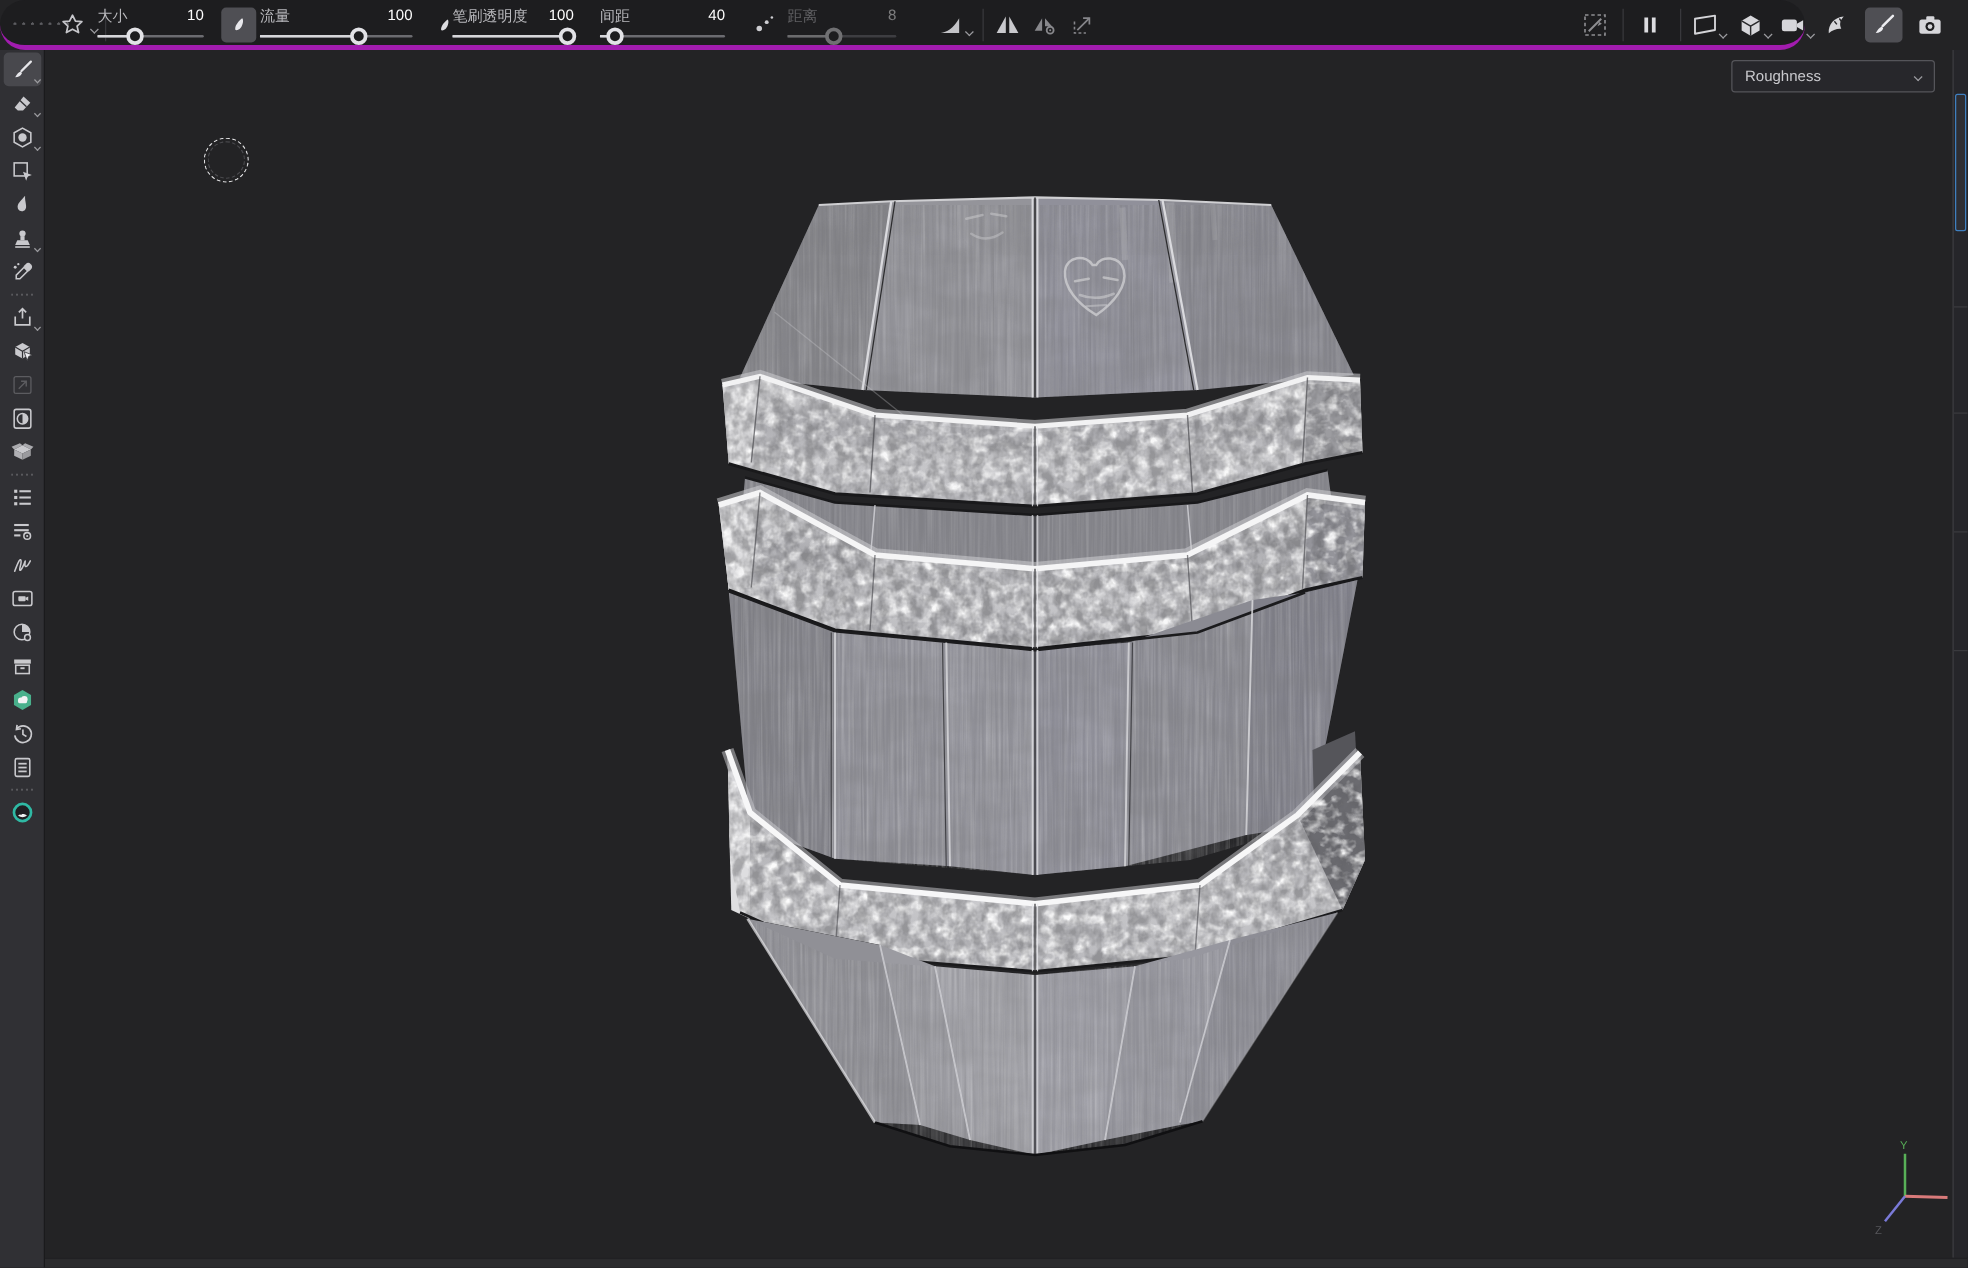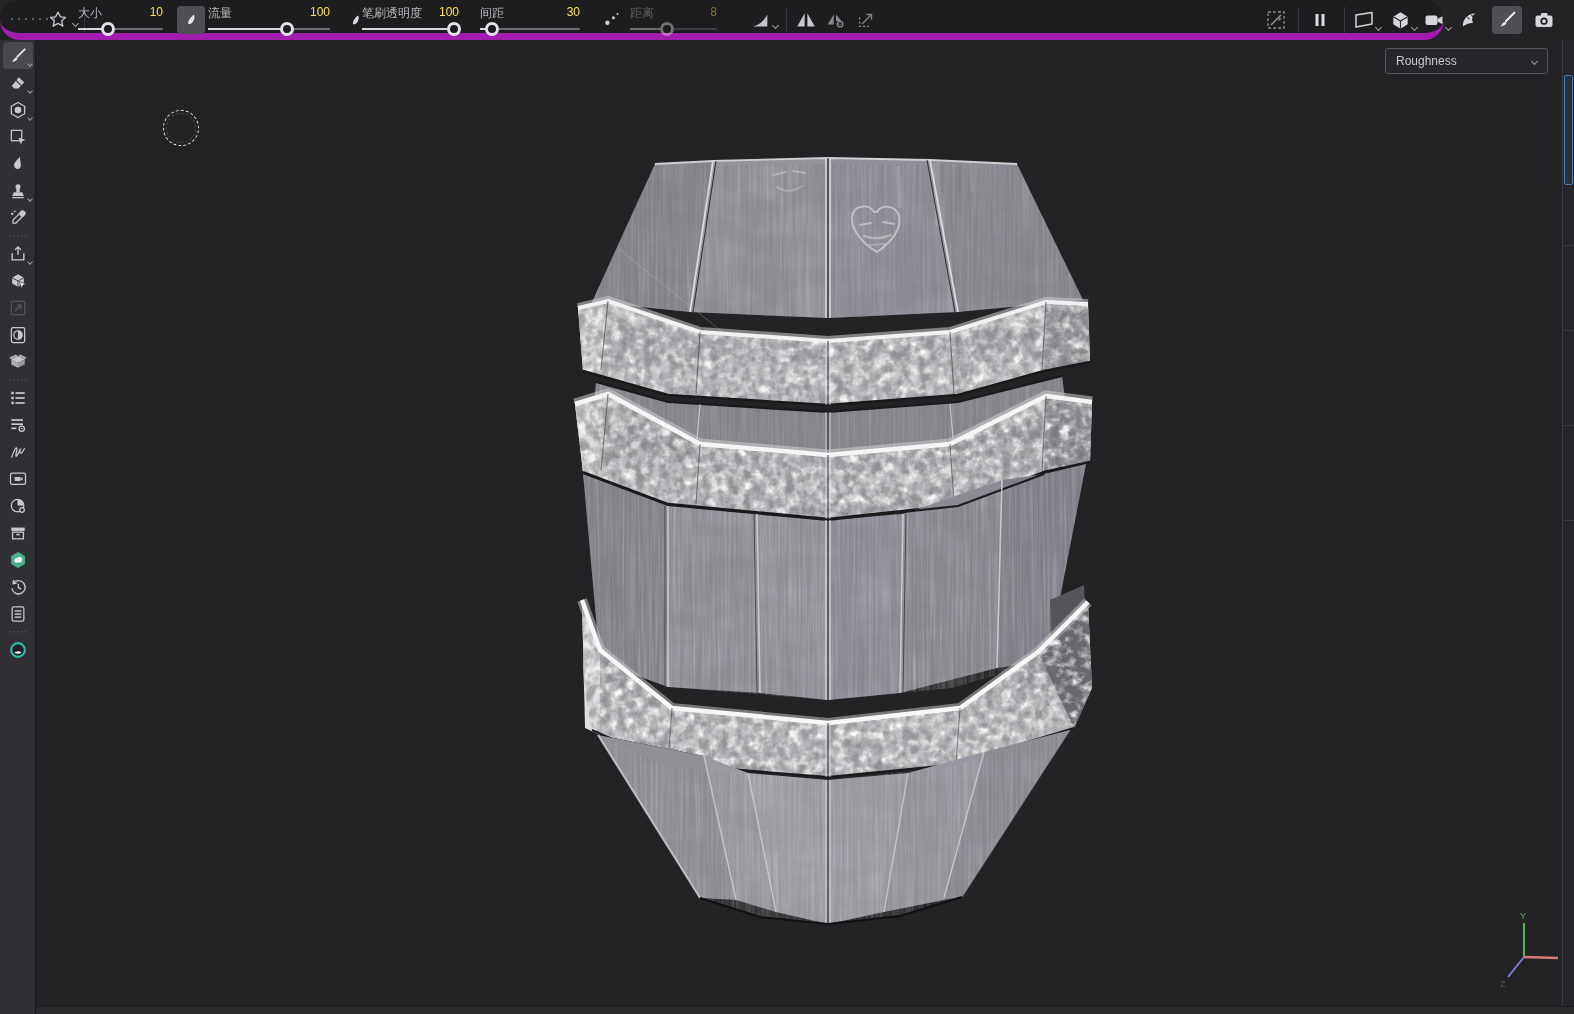--- a/index.html
+++ b/index.html
@@ -1,37 +1,37 @@
 <!DOCTYPE html>
 <html lang="zh"><head>
 <meta charset="utf-8">
 <style>
   * { margin:0; padding:0; box-sizing:border-box; }
   html,body { width:1574px; height:1014px; overflow:hidden; background:#232325;
               font-family:"Liberation Sans", sans-serif; }
 
   
   .toolbar { position:absolute; left:0; top:0; width:1444px; height:40px;
-             background:#1d1d1f; border-bottom:7px solid #a21caf; z-index:30;border-radius:20px; }
+             background:#1d1d1f; border-bottom:4px solid #a21caf; z-index:30;border-radius:20px; }
   .drag-dots { position:absolute; left:10px; top:17px; width:48px; height:5px;
                background-image:radial-gradient(circle at 2px 2px, #5c5c60 1px, transparent 1.2px);
                background-size:7px 5px; }
   .tb-btn { display:flex; align-items:center; justify-content:center; width:28px; height:28px;
             border-radius:4px; position:absolute; top:6px; cursor:pointer; }
   .tb-btn.boxed { background:#4f4f54; }
   .tb-divider { position:absolute; top:7px; width:1px; height:26px; background:#38383c; }
   .chev { display:inline-block; width:5px; height:5px; border-right:1.4px solid #9c9c a0;
           border-right:1.4px solid #9c9ca0; border-bottom:1.4px solid #9c9ca0;
           transform:rotate(45deg); }
   .chev.abs { position:absolute; }
 
   .param { position:absolute; top:4px; height:32px; }
   .prow { position:relative; height:16px; }
   .plabel { position:absolute; left:0; top:1px; font-size:12px; color:#b9b9bd; white-space:nowrap; }
-  .pvalue { position:absolute; right:0; top:1px; font-size:12px; color:#fde047; }
+  .pvalue { position:absolute; right:0; top:1px; font-size:12px; color:#ffffff; }
   .ptrack { position:relative; margin-top:8px; height:2px; background:#6b6b70; border-radius:1px; }
   .pfill  { position:absolute; left:0; top:0; height:2px; width:calc(var(--f,0)*100%); background:#d6d6da; }
   .pknob  { position:absolute; top:-6px; left:calc(var(--f,0)*100% - 7px); width:14px; height:14px;
             border-radius:50%; border:3px solid #e2e2e6; background:#1d1d1f; }
   .param.dim { opacity:.42; }
 
   
   .sidebar { position:absolute; left:0; top:40px; width:36px; height:974px;
              background:#303034; border-right:1px solid #1a1a1c; z-index:20;
              display:flex; flex-direction:column; align-items:center; padding-top:2px; }
@@ -125,21 +125,21 @@
     </div>
     <div class="ptrack">
         <div class="pfill"></div>
         <div class="pknob"></div>
       </div>
   </div>
 
   <div class="param" style="left: 480px; width: 100px; --f: 0.12;">
     <div class="prow">
       <span class="plabel">间距</span>
-      <span class="pvalue">30</span>
+      <span class="pvalue">40</span>
     </div>
     <div class="ptrack">
         <div class="pfill"></div>
         <div class="pknob"></div>
       </div>
   </div>
 
   <div class="tb-btn" style="left:598px">
     <svg class="icon" width="22" height="22" viewBox="0 0 24 24">
       <circle cx="7" cy="15" r="2.4" fill="#cdcdd1"></circle>

